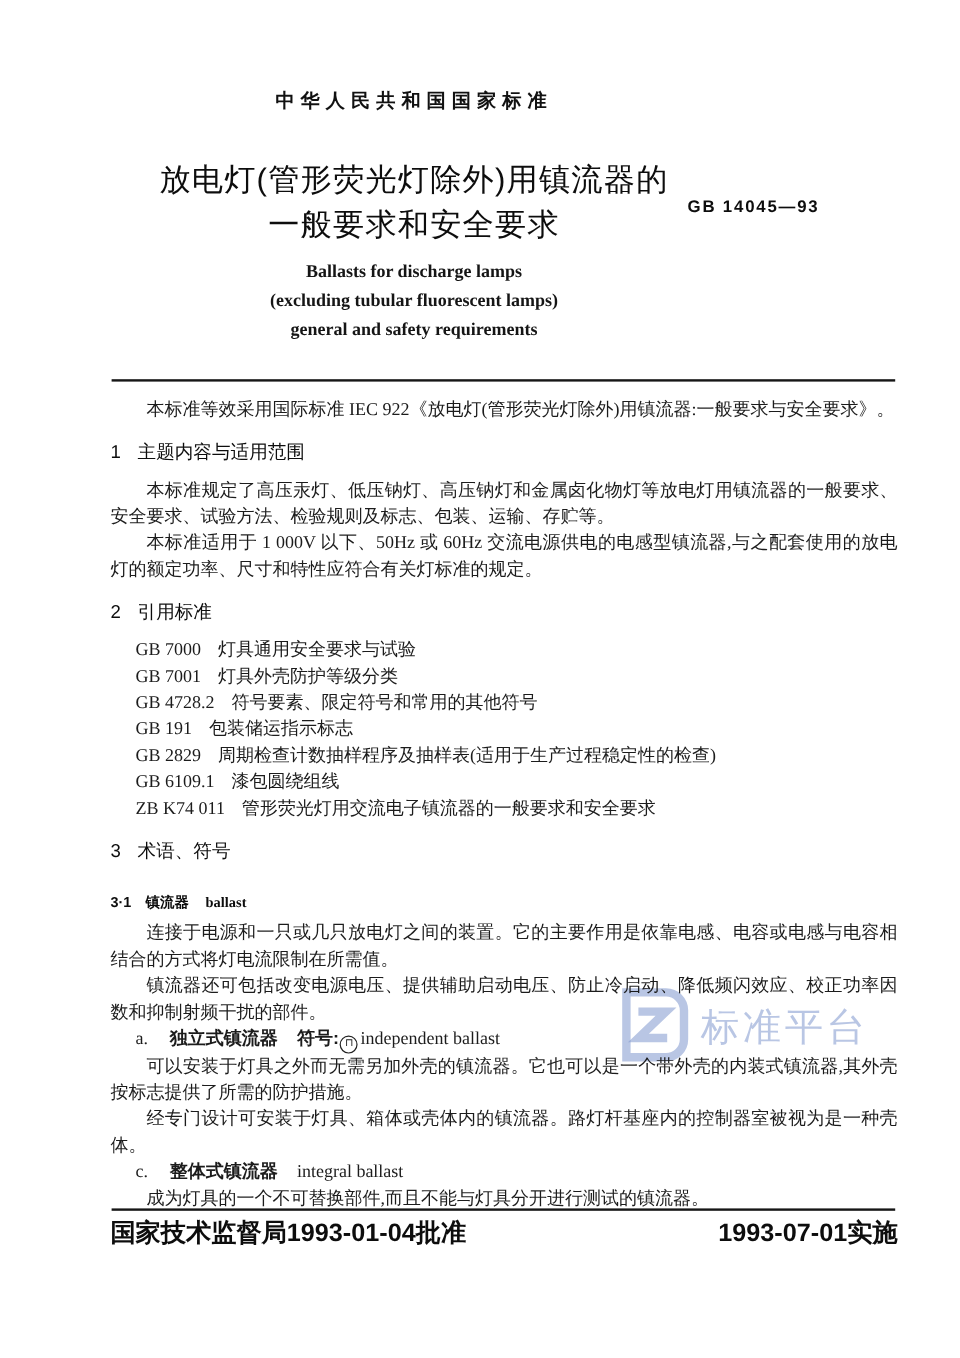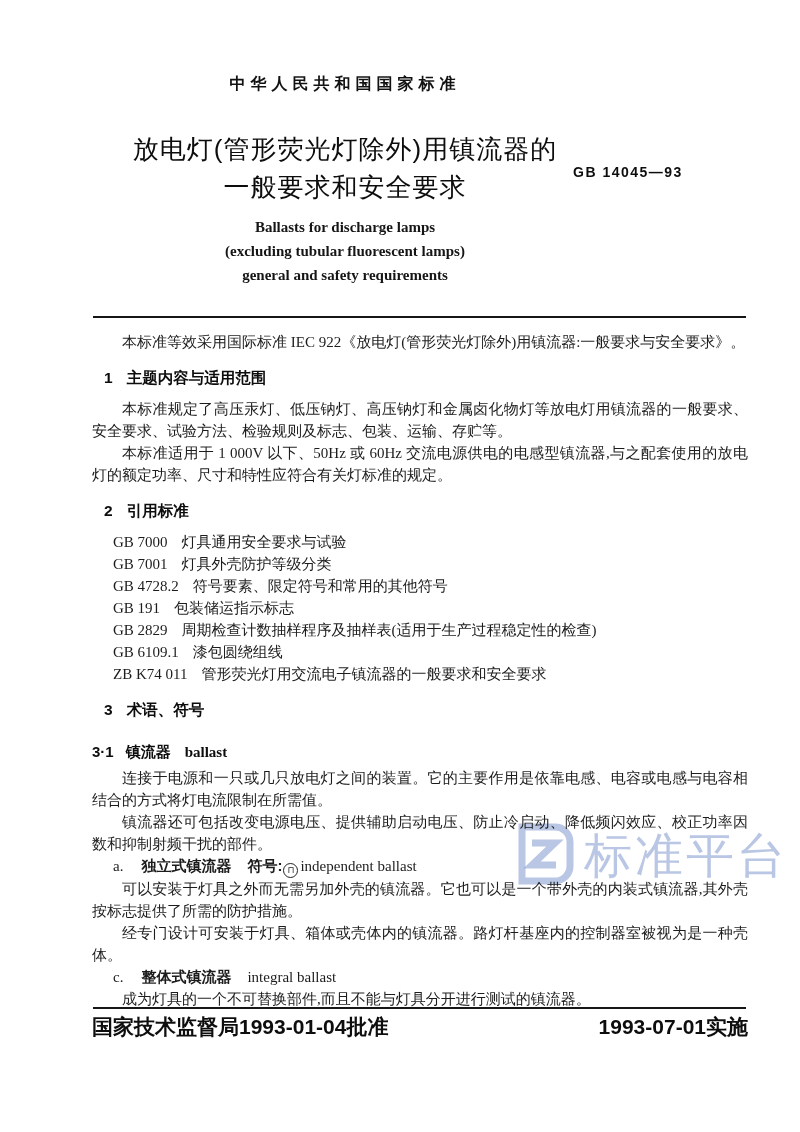--- a/index.html
+++ b/index.html
@@ -39,29 +39,29 @@
   .rule-top{top:316px;}
   .rule-bottom{top:1007px;}
   
   .content{
     position:absolute;top:331px;left:92px;width:656px;
     font-size:15px;line-height:22px;text-align:justify;
     z-index:1;
   }
   .para{margin:0;text-indent:30px;}
   .sec-heading{
-    margin:14px 0 9px 12px;
+    margin:14px 0 9px 0;
     font-family:"Liberation Sans","DejaVu Sans",sans-serif;
-    font-weight:bold;font-size:15.5px;color:#0d0d0d;
+    font-weight:normal;font-size:15.5px;color:#0d0d0d;
   }
   .sec-heading .sec-no{margin-right:14px;}
   .ref-line{padding-left:21px;white-space:nowrap;}
   .ref-code{margin-right:14px;}
   .sub-heading{
-    margin:20px 0 4px 0;font-weight:bold;font-size:15px;color:#0d0d0d;
+    margin:20px 0 4px 0;font-weight:bold;font-size:12px;color:#0d0d0d;
   }
   .sub-heading .sub-no{font-family:"Liberation Sans","DejaVu Sans",sans-serif;margin-right:12px;}
   .sub-heading .term-zh{font-family:"Liberation Sans","DejaVu Sans",sans-serif;margin-right:14px;}
   .term-line{padding-left:21px;}
   .term-label{margin-right:18px;}
   .term-name{font-family:"Liberation Sans","DejaVu Sans",sans-serif;font-weight:bold;margin-right:16px;}
   .term-symlabel{font-family:"Liberation Sans","DejaVu Sans",sans-serif;font-weight:bold;}
   .sym-circle{
     display:inline-flex;align-items:center;justify-content:center;
     width:13px;height:13px;border:1.3px solid #222;border-radius:50%;
@@ -76,21 +76,21 @@
     font-weight:bold;font-size:21px;color:#0d0d0d;z-index:1;
   }
   
   .watermark{
     position:absolute;left:515px;top:822px;z-index:0;
     display:flex;align-items:center;gap:7px;
     pointer-events:none;
   }
   .wm-text{
     font-family:"Liberation Serif","DejaVu Serif",serif;
-    font-size:48px;font-weight:500;letter-spacing:3px;
+    font-size:32px;font-weight:500;letter-spacing:3px;
     color:rgba(128,152,205,0.55);white-space:nowrap;
   }
 </style>
 </head>
 <body>
 
 <div class="page">
 
   <div class="watermark">
     <span>

